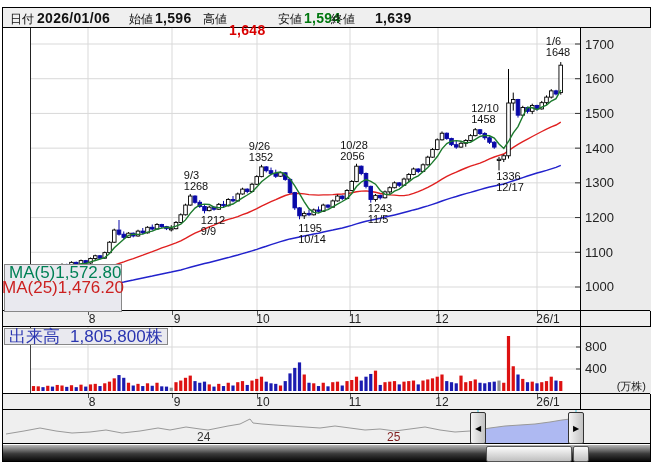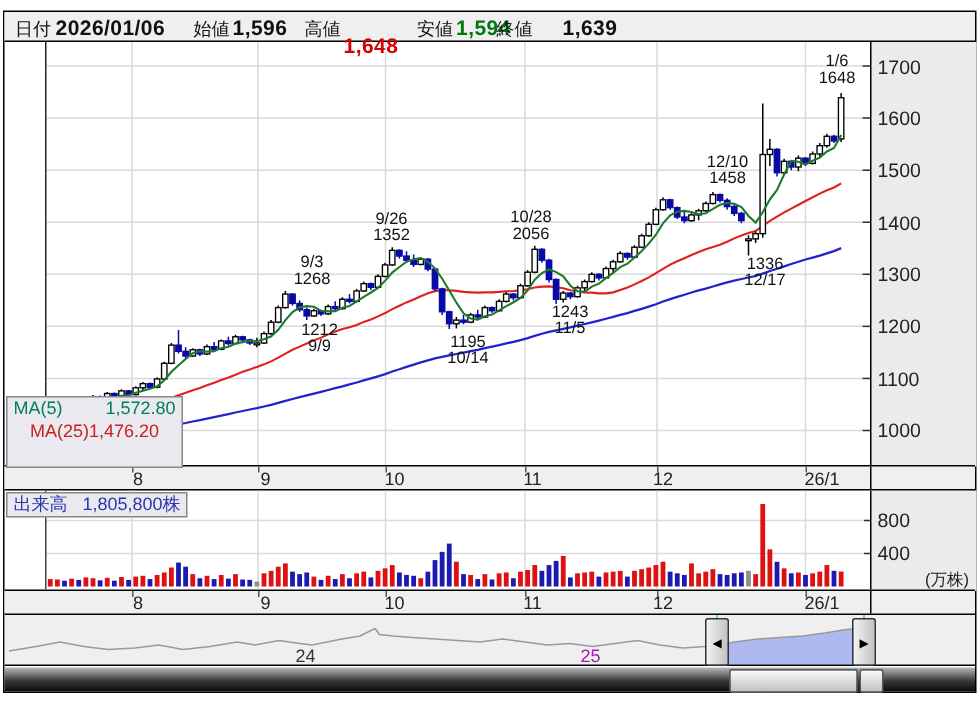--- a/index.html
+++ b/index.html
@@ -22,28 +22,28 @@
   .vlab{position:absolute;left:585px;font-size:13px;color:#222;}
   #volunit{left:596px;top:379px;width:50px;text-align:right;font-size:11px;color:#222;}
   
   .strip{left:3px;width:647px;height:15px;background:#efefef;border-top:1px solid #000;border-bottom:1px solid #000;}
   #strip1{top:310px;}
   #strip2{top:393px;}
   .striplab{position:absolute;top:1px;font-size:12px;color:#222;transform:translateX(-50%);}
   .striptick{position:absolute;top:0;width:1px;height:4px;background:#555;}
   .stripdiv{position:absolute;top:0;left:577px;width:1px;height:15px;background:#000;}
   
-  .infobox{background:#e9e9ef;border:1px solid #888;font-size:12px;}
+  .infobox{background:#e9e9ef;border:1px solid #888;font-size:17px;}
   #malegend{left:4px;top:264px;width:116px;height:46px;}
   .marow{height:15px;line-height:15px;padding:0 4px;display:flex;justify-content:space-between;white-space:nowrap;}
   .ma5{color:#008055;}  .ma25{color:#cc2020;justify-content:center;}  .ma75{color:#2c2ccc;}
   #volbox{left:4px;top:328px;height:15px;line-height:15px;padding:0 4px;white-space:nowrap;color:#2a35b0;}
   #volbox b{font-weight:normal;margin-left:10px;}
   
-  .ann{position:absolute;transform:translateX(-50%);text-align:center;font-size:11px;line-height:11px;color:#111;white-space:nowrap;}
+  .ann{position:absolute;transform:translateX(-50%);font-size:11px;line-height:11px;color:#111;white-space:nowrap;}
   
   .handle{position:absolute;top:412px;width:14px;height:30px;border:1px solid #333;border-radius:2px;
           background:linear-gradient(90deg,#f4f4f4,#c2c2c2);display:flex;align-items:center;justify-content:center;
           font-size:8px;color:#000;}
   
   #sbtrack{left:3px;top:445px;width:647px;height:16px;background:linear-gradient(180deg,#b8b8b8,#3a3a3a 55%,#0a0a0a);}
   #sbthumb{left:486px;top:446px;width:84px;height:14px;background:linear-gradient(180deg,#fbfbfb,#bfbfbf);
            border:1px solid #555;border-radius:2px;}
   #sbend{left:573px;top:446px;width:14px;height:14px;background:linear-gradient(180deg,#fbfbfb,#bfbfbf);
          border:1px solid #555;border-radius:2px;}
@@ -481,21 +481,21 @@
 <svg id="navsvg" style="left:3px;top:410px" width="647" height="34" viewBox="3 410 647 34">
     <rect x="3" y="410" width="647" height="34" fill="#efefef"></rect>
     <polygon points="478,430 490,428 505,426 520,425 535,424 550,422 562,420 570,419 576,417 576,443 478,443" fill="#aeb9f2"></polygon>
     <polyline points="6,434 24,431 40,428 56,431 72,433 90,432 106,430 122,433 140,431 158,428 170,430 186,427 200,429 208,430 218,428 228,426 240,424 250,419 253,423 262,424 275,425 290,426 305,427 320,428 335,426 350,428 365,430 380,429 395,431 410,429 425,427 440,430 455,432 470,431 478,430 490,428 505,426 520,425 535,424 550,422 562,420 570,419 576,417" fill="none" stroke="#999999" stroke-width="1"></polyline>
     <line x1="478" y1="410" x2="478" y2="444" stroke="#3ec3da" stroke-width="1"></line>
     <line x1="576" y1="410" x2="576" y2="444" stroke="#3ec3da" stroke-width="1"></line>
     <line x1="3" y1="443.5" x2="650" y2="443.5" stroke="#000" stroke-width="1"></line>
   </svg>
 
 <div class="abs" id="annlayer" style="left:0;top:0">
-    <div class="ann" style="left:208px;top:170px">
+    <div class="ann" style="left:196px;top:170px">
       <div>9/3</div>
       <div>1268</div>
     </div>
     <div class="ann" style="left:213px;top:215px">
       <div>1212</div>
       <div>9/9</div>
     </div>
     <div class="ann" style="left:261px;top:141px">
       <div>9/26</div>
       <div>1352</div>
@@ -552,13 +552,13 @@
 <div class="ylab" style="left:585px;top:71.214px">1600</div>
 <div class="ylab" style="left:585px;top:105.928px">1500</div>
 <div class="ylab" style="left:585px;top:140.642px">1400</div>
 <div class="ylab" style="left:585px;top:175.356px">1300</div>
 <div class="ylab" style="left:585px;top:210.07px">1200</div>
 <div class="ylab" style="left:585px;top:244.784px">1100</div>
 <div class="ylab" style="left:585px;top:279.498px">1000</div>
 <div class="vlab" style="left:585px;top:361px">400</div>
 <div class="vlab" style="left:585px;top:339px">800</div>
 <div style="left:197px;top:430px;font-size:12px;color:#333;position:absolute">24</div>
-<div style="left:387px;top:430px;font-size:12px;color:#a21caf;position:absolute">25</div>
+<div style="left:387px;top:430px;font-size:12px;color:#7f1d1d;position:absolute">25</div>
 
 </body></html>

